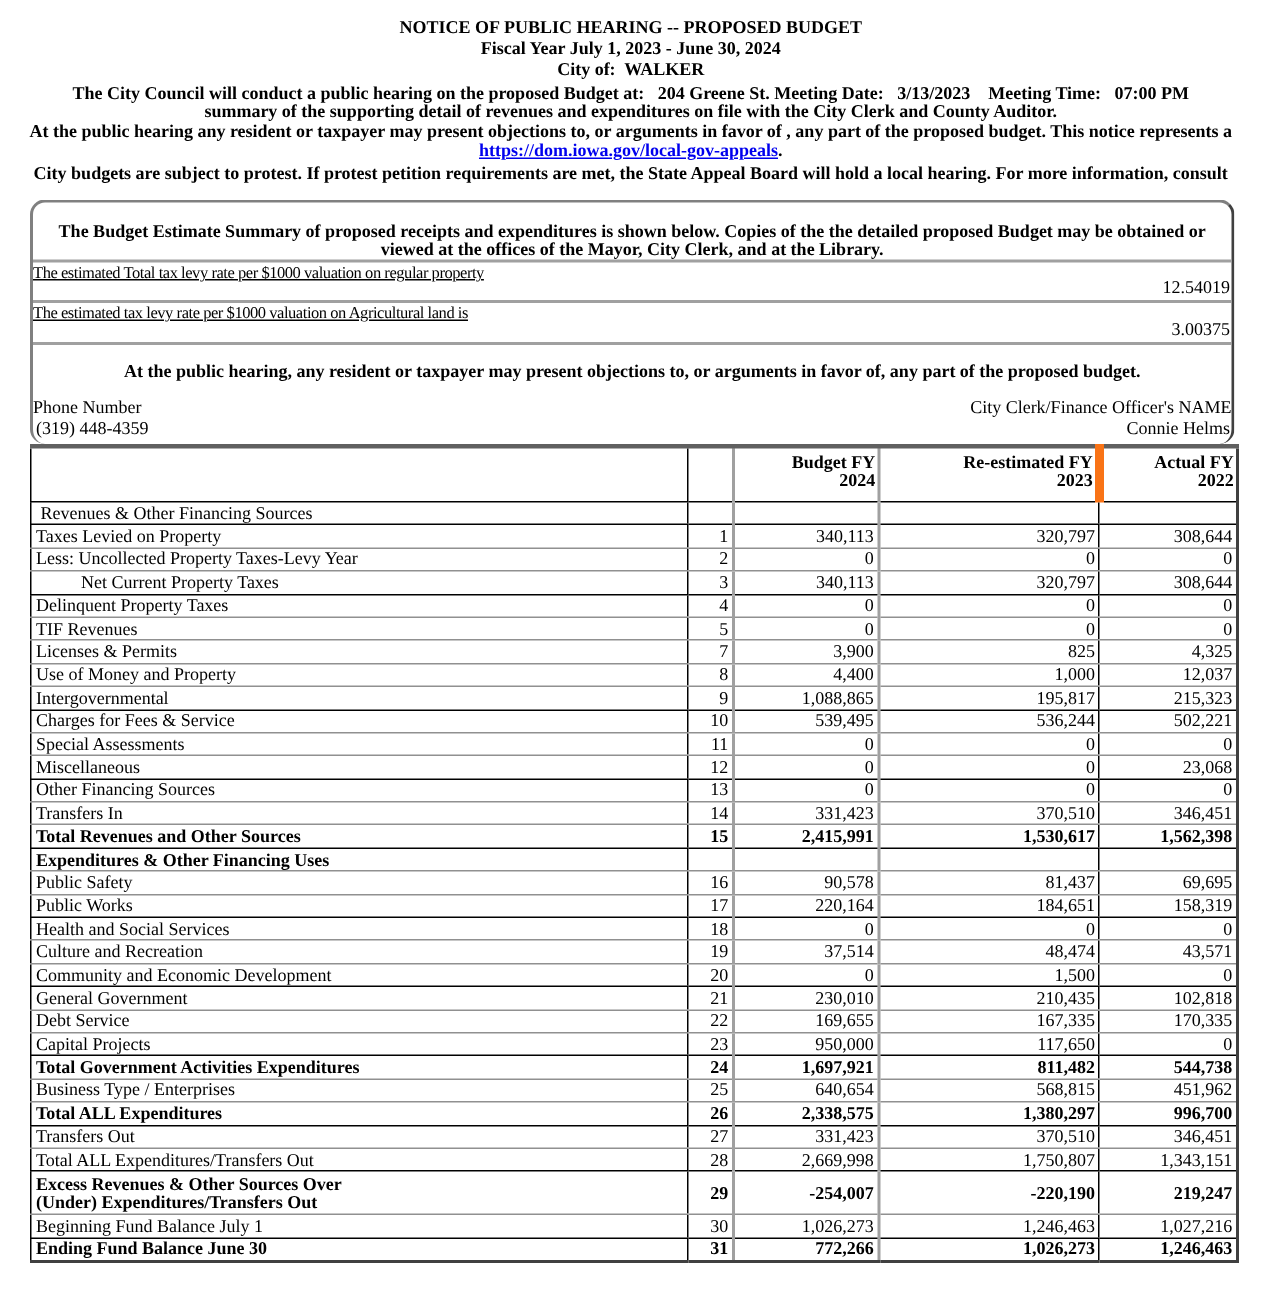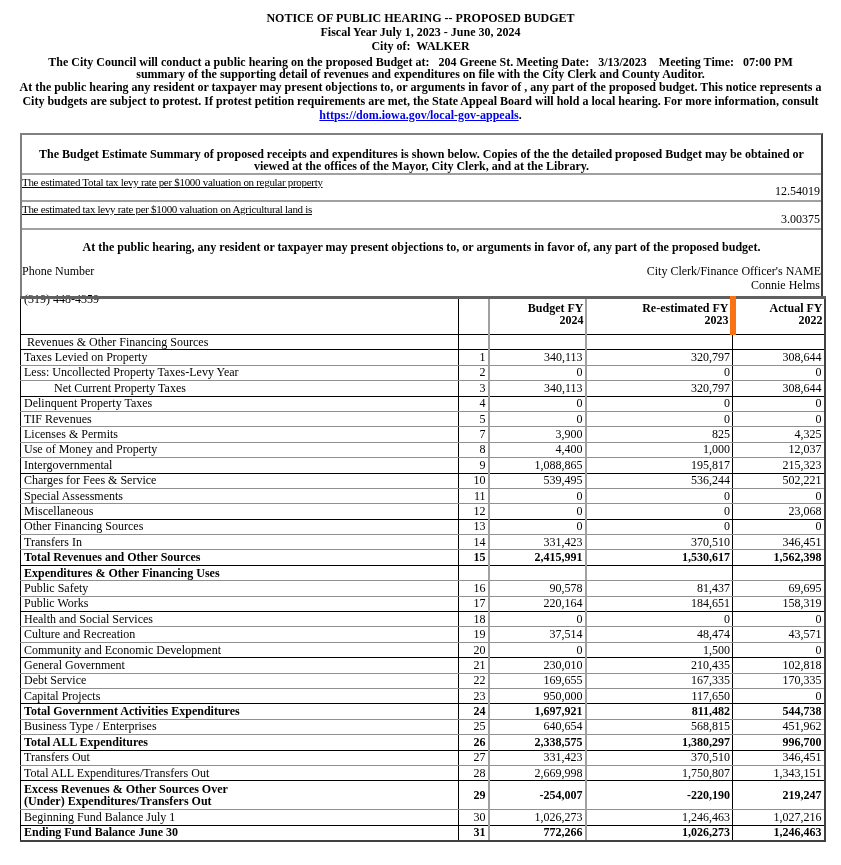--- a/index.html
+++ b/index.html
@@ -1,30 +1,30 @@
 <!DOCTYPE html>
 <html><head>
 <meta charset="utf-8">
 <style>
   html, body { margin: 0; padding: 0; background: #ffffff; }
   body { width: 841px; height: 865px; position: relative; font-family: "Liberation Serif", "DejaVu Serif", serif; color: #000; font-size: 12px; overflow: hidden; }
   .hdr { position: absolute; left: 0; width: 841px; text-align: center; line-height: 14px; }
   .hdr-line { display: block; }
   .bold { font-weight: bold; }
   a.link { color: #0000ee; text-decoration: underline; font-weight: bold; }
-  .box { position: absolute; left: 20px; width: 803px; box-sizing: border-box; }
+  .box { position: absolute; left: 20px; width: 803px; box-sizing: border-box; border-radius: 10px; }
   .summary-box { top: 133px; height: 163px; border: 2px solid #808080; border-right: 2px solid #404040; border-bottom: none; }
   .summary-top { height: 40px; border-bottom: 2px solid #a0a0a0; text-align: center; font-weight: bold; padding-top: 13px; box-sizing: border-box; line-height: 12px; }
   .levy-row { height: 25px; position: relative; border-bottom: 2px solid #a0a0a0; font-size: 11px; letter-spacing: -0.3px; }
   .levy-row .lbl { position: absolute; left: 0; top: 1px; text-decoration: underline; }
   .levy-row .val { position: absolute; right: 1px; bottom: 1px; }
   .hearing { text-align: center; font-weight: bold; padding-top: 10px; }
   .contact { position: relative; height: 30px; margin-top: 9px; }
   .contact .l1 { position: absolute; left: 0; top: 0; }
-  .contact .l2 { position: absolute; left: 2px; top: 28px; }
+  .contact .l2 { position: absolute; left: 2px; top: 14px; }
   .contact .r1 { position: absolute; right: 0; top: 0; }
   .contact .r2 { position: absolute; right: 1px; top: 14px; }
   table.budget { position: absolute; left: 20px; top: 296px; width: 804px; border-collapse: collapse; table-layout: fixed; border-top: 3px solid #606060; border-right: 2px solid #404040; }
   table.budget td, table.budget th { padding: 0 1px; height: 14.4px; line-height: 13px; font-size: 12px; white-space: nowrap; overflow: hidden; }
   table.budget th { font-weight: bold; text-align: right; height: 32px; vertical-align: top; padding-top: 3px; line-height: 12px; margin-top: 24px; }
   td.label { border-left: 1px solid #000; border-bottom: 1px solid #909090; text-align: left; padding-left: 3px !important; }
   td.num { text-align: right; border-left: 1px solid #000; border-bottom: 1px solid #909090; padding-right: 2px !important; }
   td.amt { text-align: right; border-left: 2px solid #a0a0a0; border-bottom: 1px solid #909090; padding-right: 2px !important; }
   td.amt.re { border-left: 2px solid #a0a0a0; }
   td.amt.act { border-left: 1px solid #000; }
@@ -53,24 +53,24 @@
   <span class="hdr-line" style="margin-top:2px;">
     <span>The City Council will conduct a public hearing on the proposed Budget at:</span>&nbsp;&nbsp;
     <span>204 Greene St.</span>
     <span>Meeting Date:</span>&nbsp;&nbsp;
     <span>3/13/2023</span>&nbsp;&nbsp;&nbsp;
     <span>Meeting Time:</span>&nbsp;&nbsp;
     <span>07:00 PM</span>
   </span>
   <span class="hdr-line" style="line-height:11px;">summary of the supporting detail of revenues and expenditures on file with the City Clerk and County Auditor.</span>
   <span class="hdr-line" style="margin-top:2px; line-height:11px;">At the public hearing any resident or taxpayer may present objections to, or arguments in favor of , any part of the proposed budget. This notice represents a</span>
-  <span class="hdr-line" style="margin-top:1px;">City budgets are subject to protest. If protest petition requirements are met, the State Appeal Board will hold a local hearing. For more information, consult</span>
   <span class="hdr-line">
     <a class="link" href="#">https://dom.iowa.gov/local-gov-appeals</a><span>.</span>
   </span>
+  <span class="hdr-line" style="margin-top:1px;">City budgets are subject to protest. If protest petition requirements are met, the State Appeal Board will hold a local hearing. For more information, consult</span>
 </div>
 
 <div class="box summary-box">
   <div class="summary-top">
     <div>The Budget Estimate Summary of proposed receipts and expenditures is shown below. Copies of the the detailed proposed Budget may be obtained or</div>
     <div>viewed at the offices of the Mayor, City Clerk, and at the Library.</div>
   </div>
   <div class="levy-row">
     <span class="lbl">The estimated Total tax levy rate per $1000 valuation on regular property</span>
     <span class="val" style="font-size:12px; letter-spacing:0;">12.54019</span>

